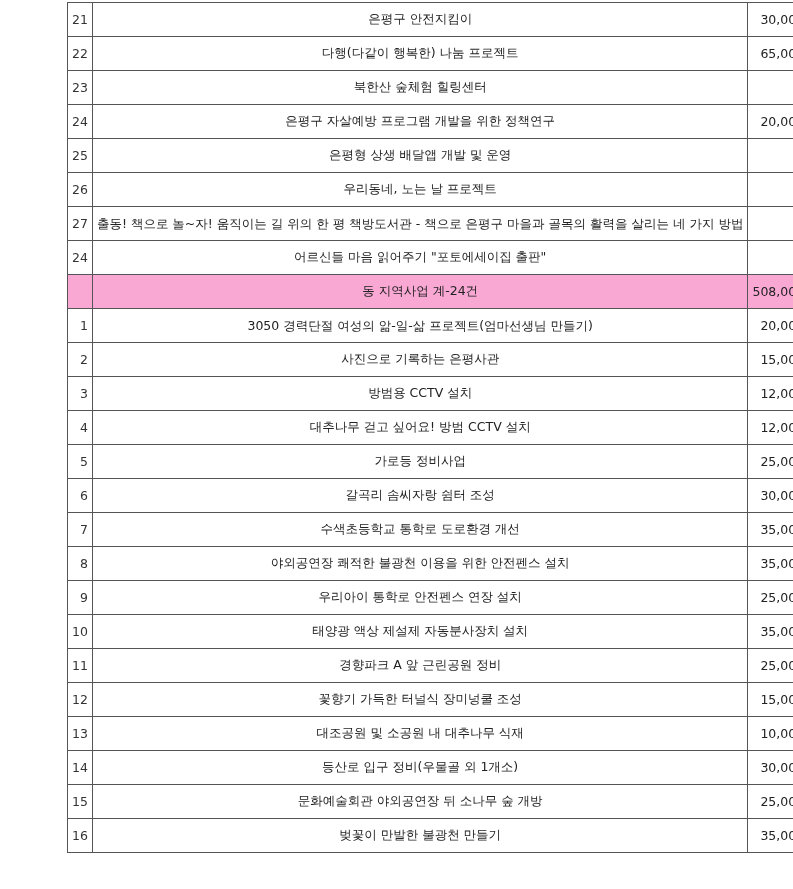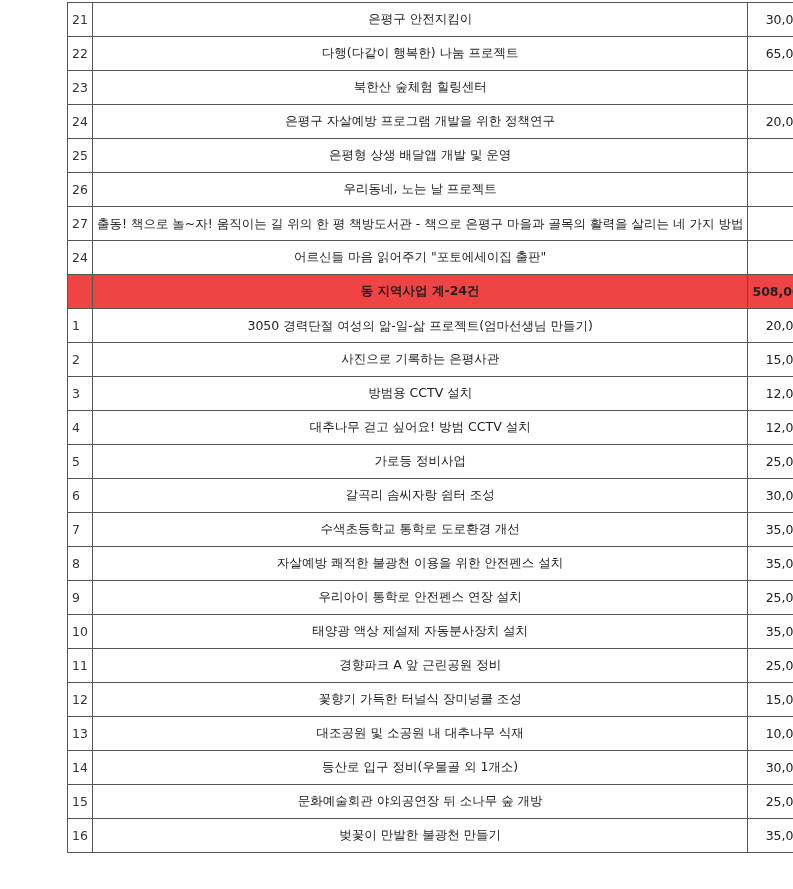--- a/index.html
+++ b/index.html
@@ -11,25 +11,25 @@
       font-size: 12.5px;
     }
     table.sheet td {
       border: 1px solid #555;
       padding: 0 4px;
       height: 34px;
       white-space: nowrap;
       overflow: hidden;
       box-sizing: border-box;
     }
-    td.c-no { width: 38px; text-align: left; color: #333; }
+    td.c-no { width: 38px; text-align: right; color: #333; }
     td.c-name { width: 335px; text-align: center; padding-left: 3px; }
     td.c-amt { width: 85px; text-align: right; padding-right: 3px; }
     td.wrap { white-space: normal; line-height: 17px; }
-    tr.total td { background: #ef4444; font-weight: bold; }
+    tr.total td { background: #f9a8d4; font-weight: normal; }
     tr.total td.c-name { text-align: center; }
     tr.total td.c-amt { border-right-color: #555; }
   </style>
 </head>
 <body>
 
 <table class="sheet">
   <tbody id="tbody-top">
       <tr>
         <td class="c-no">21</td>
@@ -111,21 +111,21 @@
         <td class="c-name">갈곡리 솜씨자랑 쉼터 조성</td>
         <td class="c-amt">30,000</td>
       </tr>
       <tr>
         <td class="c-no">7</td>
         <td class="c-name">수색초등학교 통학로 도로환경 개선</td>
         <td class="c-amt">35,000</td>
       </tr>
       <tr>
         <td class="c-no">8</td>
-        <td class="c-name">자살예방 쾌적한 불광천 이용을 위한 안전펜스 설치</td>
+        <td class="c-name">야외공연장 쾌적한 불광천 이용을 위한 안전펜스 설치</td>
         <td class="c-amt">35,000</td>
       </tr>
       <tr>
         <td class="c-no">9</td>
         <td class="c-name">우리아이 통학로 안전펜스 연장 설치</td>
         <td class="c-amt">25,000</td>
       </tr>
       <tr>
         <td class="c-no">10</td>
         <td class="c-name">태양광 액상 제설제 자동분사장치 설치</td>

